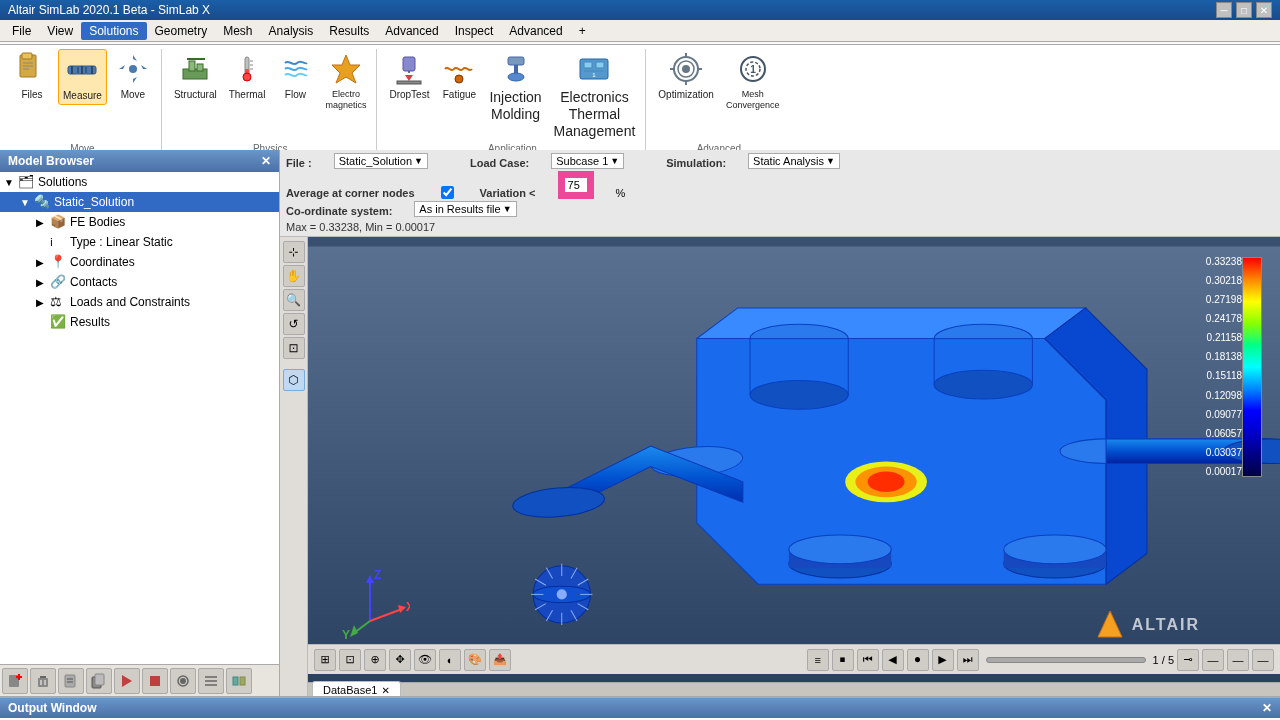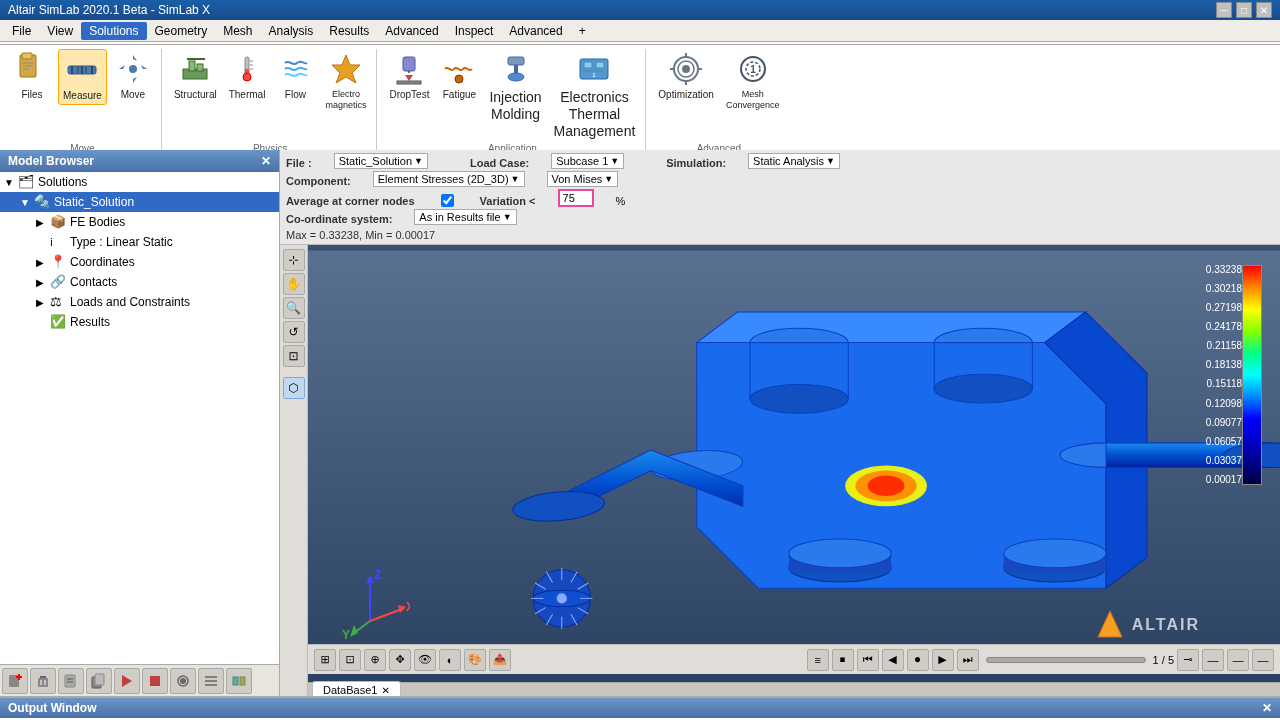--- a/index.html
+++ b/index.html
@@ -202,21 +202,21 @@
       padding: 1px 4px;
       font-size: 11px;
       cursor: pointer;
       display: flex;
       align-items: center;
       gap: 2px;
     }
     .results-dropdown::after { content: ' ▼'; font-size: 9px; }
     .results-input {
       width: 36px;
-      border: 2px solid #ec4899;
+      border: 7px solid #ec4899;
       padding: 1px 3px;
       font-size: 11px;
     }
     .results-max-min { font-size: 11px; color: #333; margin-top: 2px; }
 
     
     #canvas-area {
       flex: 1;
       position: relative;
       background: #3a5070;
@@ -722,29 +722,20 @@
         <span style="margin-left:20px" class="results-label">Load Case:</span>
         <div class="results-dropdown">
           <span>Subcase 1</span>
         </div>
         <span style="margin-left:20px" class="results-label">Simulation:</span>
         <div class="results-dropdown">
           <span>Static Analysis</span>
         </div>
       </div>
       <div class="results-row">
-        <span class="results-label">Component:</span>
-        <div class="results-dropdown">
-          <span>Element Stresses (2D_3D)</span>
-        </div>
-        <div class="results-dropdown">
-          <span>Von Mises</span>
-        </div>
-      </div>
-      <div class="results-row">
         <span class="results-label">Average at corner nodes</span>
         <input type="checkbox" checked="" style="margin: 0px 4px;">
         <span class="results-label">Variation &lt;</span>
         <input type="text" class="results-input" value="75" style="">
         <span>%</span>
       </div>
       <div class="results-row">
         <span class="results-label">Co-ordinate system:</span>
         <div class="results-dropdown">
           <span>As in Results file</span>

